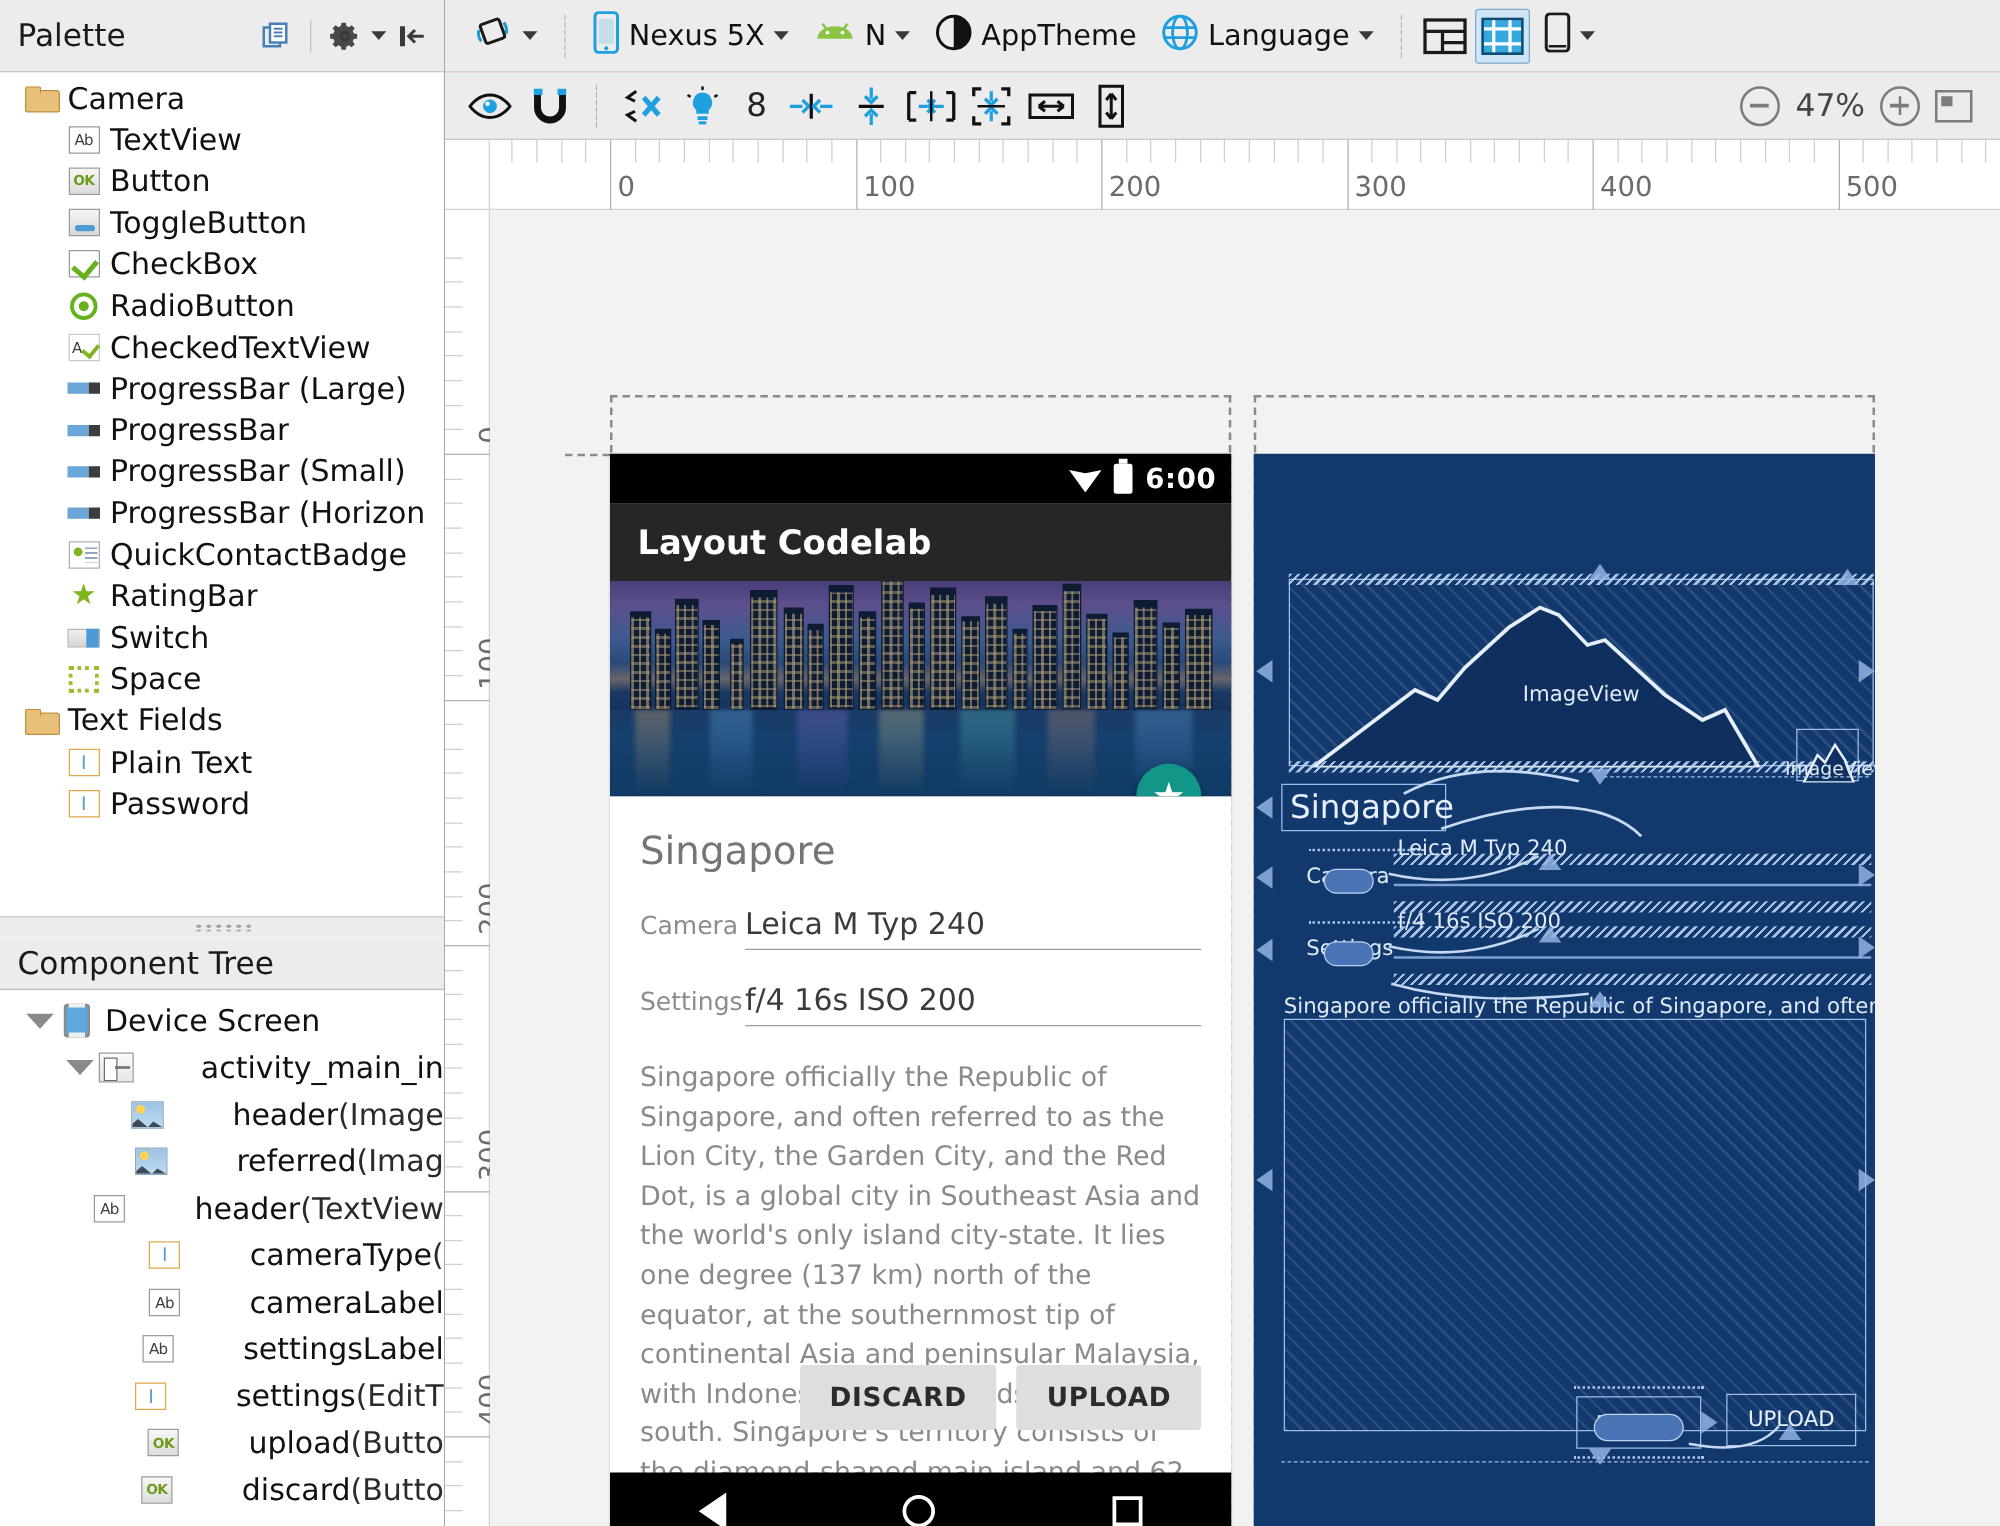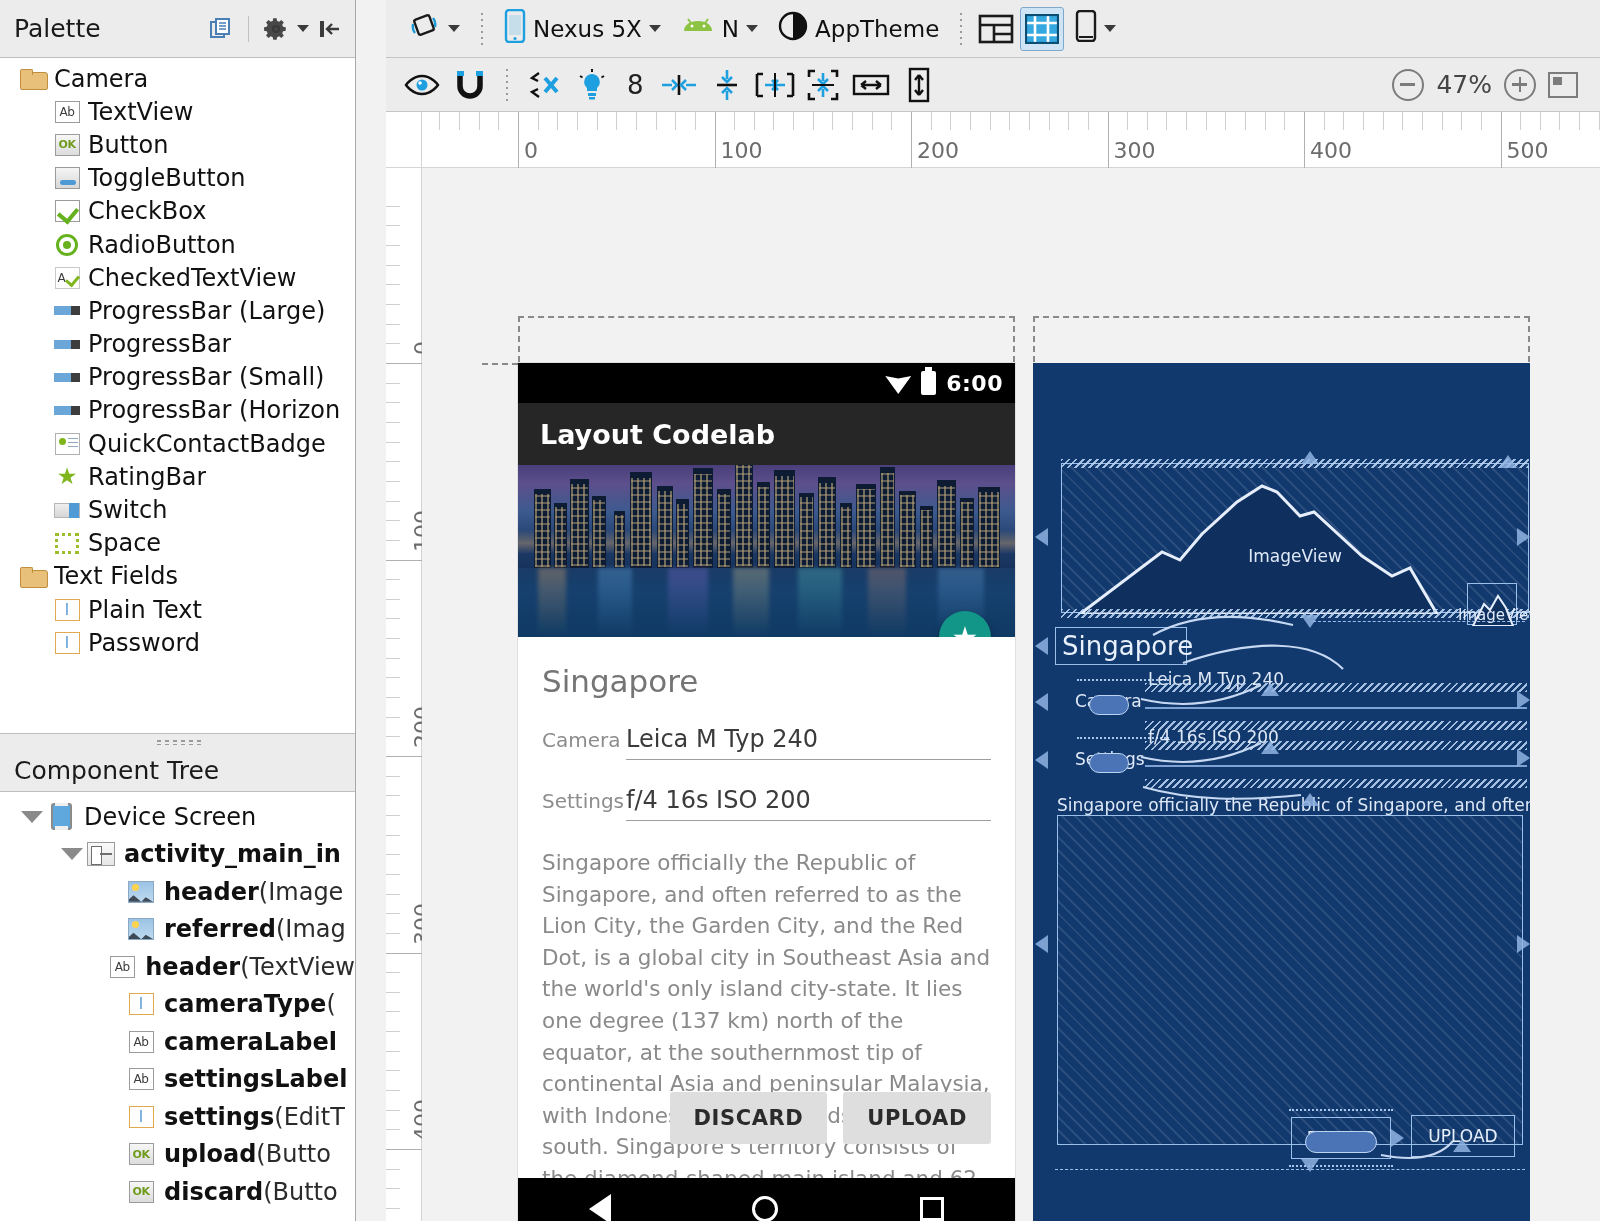--- a/index.html
+++ b/index.html
@@ -2,21 +2,21 @@
 <html><head>
 <meta charset="utf-8">
 <style>
   * { box-sizing: border-box; margin: 0; padding: 0; }
   html, body {
     width: 1600px; height: 1221px;
     font-family: "DejaVu Sans", "Liberation Sans", sans-serif;
     background: #f2f2f2;
     overflow: hidden;
   }
-  .app { position: relative; width: 1600px; height: 1221px; display: flex; gap: 30px; }
+  .app { position: relative; width: 1600px; height: 1221px; display: flex; }
 
   
   .left-panel {
     width: 356px; height: 1221px;
     background: #ffffff;
     border-right: 1px solid #a8a8a8;
     display: flex; flex-direction: column;
     position: relative;
   }
   .palette-header {
@@ -99,21 +99,21 @@
     background-image:radial-gradient(#9a9a9a 35%, transparent 36%);
     background-size:8px 4px;}
   .tree-header { height:42px; background:#ececec; border-bottom:1px solid #bdbdbd;
     display:flex;align-items:center; padding-left:14px;}
   .tree-title{font-size:25px;color:#1a1a1a;}
   .tree-list{flex:1;background:#fff;overflow:hidden;padding-top:6px;}
   .tree-row{height:37.5px;display:flex;align-items:center;font-size:24px;white-space:nowrap;color:#111;}
   .tw{width:28px;display:flex;align-items:center;justify-content:center;flex:0 0 auto;}
   .caret{width:0;height:0;border-left:11px solid transparent;border-right:11px solid transparent;border-top:12px solid #8a8a8a;}
   .tree-ico{width:30px;height:27px;margin-right:8px;flex:0 0 auto;display:flex;align-items:center;justify-content:center;}
-  .tree-name{font-weight:bold;}
+  .tree-name{font-weight:normal;margin-left:45px;}
   .tree-type{color:#2b2b2b;font-weight:normal;}
   .ico-device{width:21px;height:27px;border:2px solid #8a8a8a;border-radius:3px;background:#5fa8dd;position:relative;}
   .ico-device:before{content:"";position:absolute;left:2px;top:-2px;right:2px;height:3px;background:#efefef;}
   .ico-device:after{content:"";position:absolute;left:2px;bottom:-2px;right:2px;height:4px;background:#efefef;}
   .ico-constraint{width:28px;height:24px;border:1.5px solid #9b9b9b;background:linear-gradient(#fafafa,#e6e6e6);position:relative;}
   .ico-constraint:before{content:"";position:absolute;left:3px;top:3px;width:9px;height:17px;border:1.5px solid #6e6e6e;background:#fff;}
   .ico-constraint:after{content:"";position:absolute;left:12px;top:10px;width:12px;height:1.5px;background:#6e6e6e;}
   .ico-image{width:26px;height:22px;background:linear-gradient(#9cc3e4,#bedaf0);border:1px solid #8aa9c4;position:relative;overflow:hidden;}
   .ico-image:before{content:"";position:absolute;left:3px;top:2px;width:7px;height:7px;border-radius:50%;background:#ffd34e;}
   .ico-image:after{content:"";position:absolute;left:-3px;bottom:0;width:34px;height:10px;background:#3e4a57;
@@ -520,20 +520,31 @@
         <span class="caret-dn"></span>
       </div>
       <div class="tb-item">
         <span>
           <svg width="30" height="30" viewBox="0 0 30 30">
               <circle cx="15" cy="15" r="13" fill="none" stroke="#111" stroke-width="2.4"></circle>
               <path d="M15 2a13 13 0 0 1 0 26z" fill="#111"></path>
             </svg>
         </span>
         <span>AppTheme</span>
+      </div>
+      <div class="tb-item">
+        <span>
+          <svg width="30" height="30" viewBox="0 0 30 30">
+              <circle cx="15" cy="15" r="13" fill="none" stroke="#1e9fe0" stroke-width="2.4"></circle>
+              <ellipse cx="15" cy="15" rx="6" ry="13" fill="none" stroke="#1e9fe0" stroke-width="2.2"></ellipse>
+              <path d="M2.5 11h25M2.5 19h25" stroke="#1e9fe0" stroke-width="2.2"></path>
+            </svg>
+        </span>
+        <span>Language</span>
+        <span class="caret-dn"></span>
       </div>
       <div class="dotsep"></div>
       <div class="tb-btn">
         <svg width="36" height="30" viewBox="0 0 36 30">
             <rect x="2" y="2" width="32" height="26" fill="none" stroke="#1a1a1a" stroke-width="2.6"></rect>
             <path d="M2 11h32M16 11v17M16 20h18" stroke="#1a1a1a" stroke-width="2.6"></path>
           </svg>
       </div>
       <div class="tb-btn sel">
         <svg width="34" height="30" viewBox="0 0 34 30">

